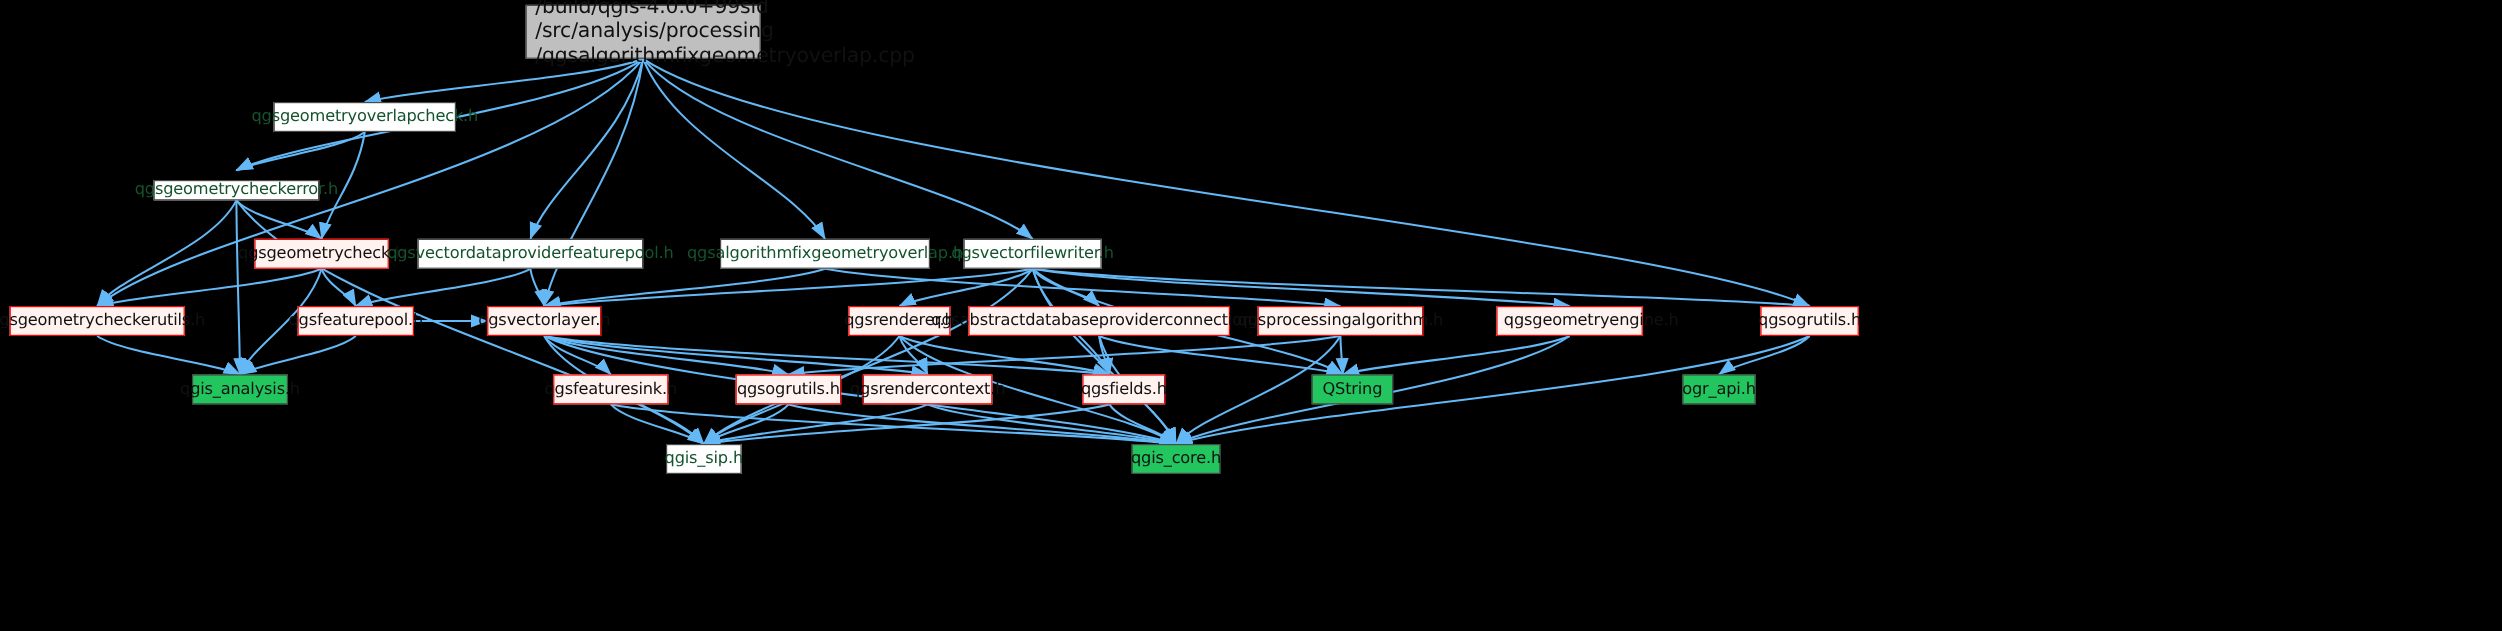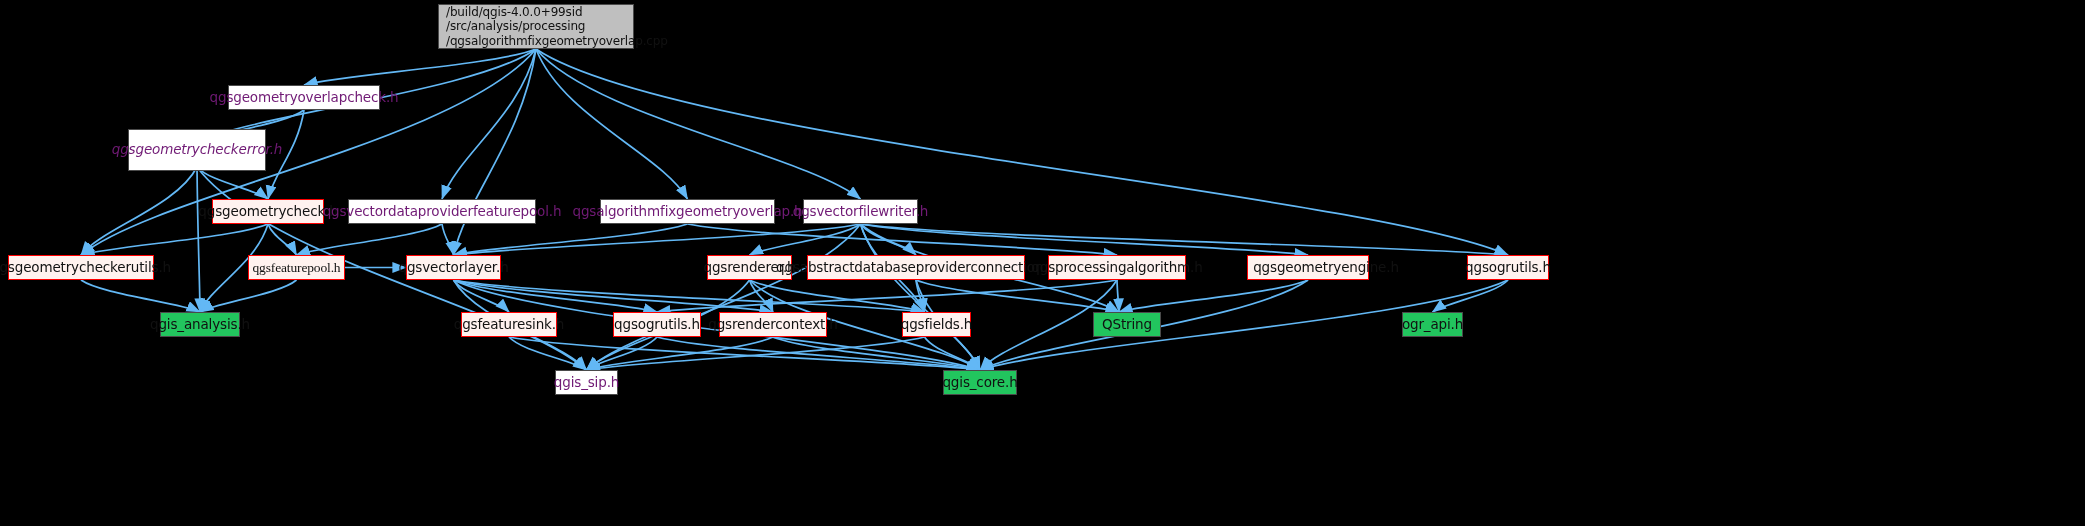--- a/index.html
+++ b/index.html
@@ -1,21 +1,21 @@
 <!DOCTYPE html>
 <html><head>
 <meta charset="utf-8">
 <style>
   html,body{margin:0;padding:0;background:#000;}
   #canvas{position:relative;width:2085px;height:526px;background:#000;overflow:hidden;
           font-family:"DejaVu Sans","Liberation Sans",sans-serif;}
   .node{position:absolute;box-sizing:border-box;display:flex;align-items:center;
         justify-content:center;text-align:center;line-height:1.18;white-space:pre;
         font-size:13.5px;letter-spacing:-0.15px;}
-  .n-white{background:#ffffff;border:1px solid #4a4a4a;color:#701a75;}
+  .n-white{background:#ffffff;border:1px solid #4a4a4a;color:#14532d;}
   .n-red{background:#fff2ef;border:1.6px solid #ff0000;color:#111;}
   .n-gray2{background:#22c55e;border:1px solid #4a4a4a;color:#111;}
   .n-root{background:#bfbfbf;border:1px solid #4a4a4a;color:#111;
           justify-content:flex-start;text-align:left;padding-left:7px;}
   svg.edges{position:absolute;left:0;top:0;width:2085px;height:526px;}
 </style>
 </head>
 <body>
 
 <div id="canvas">
@@ -83,31 +83,31 @@
         <path d="M509,337 C522.5625,351.85 572.9375,360.1 586.5,370" marker-end="url(#ah)"></path>
         <path d="M657,337 C713.525,351.85 923.475,360.1 980,370" marker-end="url(#ah)"></path>
         <path d="M657,337 C644.6624999999999,351.85 598.8375000000001,360.1 586.5,370" marker-end="url(#ah)"></path>
         <path d="M773,337 C809.225,351.85 943.775,360.1 980,370" marker-end="url(#ah)"></path>
         <path d="M773,337 C740.3625,351.85 619.1375,360.1 586.5,370" marker-end="url(#ah)"></path>
         <path d="M924.5,337 C934.2125,351.85 970.2875,360.1 980,370" marker-end="url(#ah)"></path>
         <path d="M924.5,337 C865.35,351.85 645.65,360.1 586.5,370" marker-end="url(#ah)"></path>
       </g>
   </svg>
   <div id="node-layer">
-      <div class="node n-root" style="left: 438px; top: 4px; width: 196px; height: 45px; font-size: 12px;">/build/qgis-4.0.0+99sid
+      <div class="node n-root" style="left: 438px; top: 4px; width: 196px; height: 45px; font-size: 17px;">/build/qgis-4.0.0+99sid
 /src/analysis/processing
 /qgsalgorithmfixgeometryoverlap.cpp</div>
       <div class="node n-white" style="left: 228px; top: 85px; width: 152px; height: 25px;">qgsgeometryoverlapcheck.h</div>
-      <div class="node n-white" style="left: 128px; top: 129px; width: 138px; height: 42px; font-style: italic;">qgsgeometrycheckerror.h</div>
+      <div class="node n-white" style="left: 128px; top: 150px; width: 138px; height: 17px;">qgsgeometrycheckerror.h</div>
       <div class="node n-red" style="left: 212px; top: 199px; width: 112px; height: 25px;">qgsgeometrycheck.h</div>
       <div class="node n-white" style="left: 348px; top: 199px; width: 188px; height: 25px;">qgsvectordataproviderfeaturepool.h</div>
       <div class="node n-white" style="left: 600px; top: 199px; width: 175px; height: 25px;">qgsalgorithmfixgeometryoverlap.h</div>
       <div class="node n-white" style="left: 803px; top: 199px; width: 115px; height: 25px;">qgsvectorfilewriter.h</div>
       <div class="node n-red" style="left: 8px; top: 255px; width: 146px; height: 25px;">qgsgeometrycheckerutils.h</div>
-      <div class="node n-red" style="left: 248px; top: 255px; width: 97px; height: 25px; font-family: Liberation Serif, serif;">qgsfeaturepool.h</div>
+      <div class="node n-red" style="left: 248px; top: 255px; width: 97px; height: 25px;">qgsfeaturepool.h</div>
       <div class="node n-red" style="left: 406px; top: 255px; width: 95px; height: 25px;">qgsvectorlayer.h</div>
       <div class="node n-red" style="left: 707px; top: 255px; width: 85px; height: 25px;">qgsrenderer.h</div>
       <div class="node n-red" style="left: 807px; top: 255px; width: 218px; height: 25px;">qgsabstractdatabaseproviderconnection.h</div>
       <div class="node n-red" style="left: 1048px; top: 255px; width: 138px; height: 25px;">qgsprocessingalgorithm.h</div>
       <div class="node n-red" style="left: 1247px; top: 255px; width: 122px; height: 25px; padding-left: 36px;">qgsgeometryengine.h</div>
       <div class="node n-red" style="left: 1467px; top: 255px; width: 82px; height: 25px;">qgsogrutils.h</div>
       <div class="node n-gray2" style="left: 160px; top: 312px; width: 80px; height: 25px;">qgis_analysis.h</div>
       <div class="node n-red" style="left: 461px; top: 312px; width: 96px; height: 25px;">qgsfeaturesink.h</div>
       <div class="node n-red" style="left: 613px; top: 312px; width: 88px; height: 25px;">qgsogrutils.h</div>
       <div class="node n-red" style="left: 719px; top: 312px; width: 108px; height: 25px;">qgsrendercontext.h</div>

